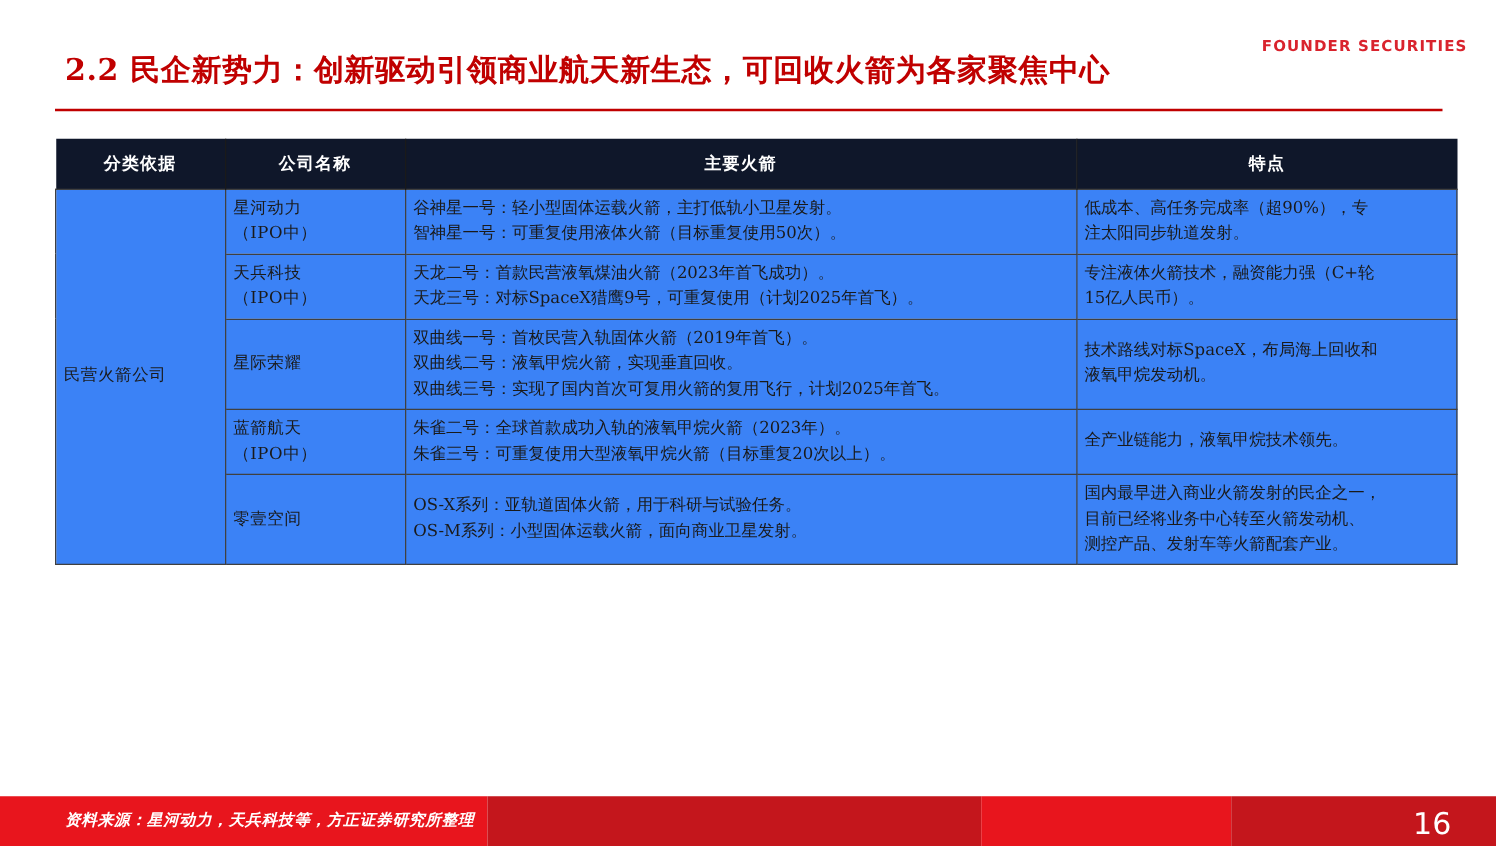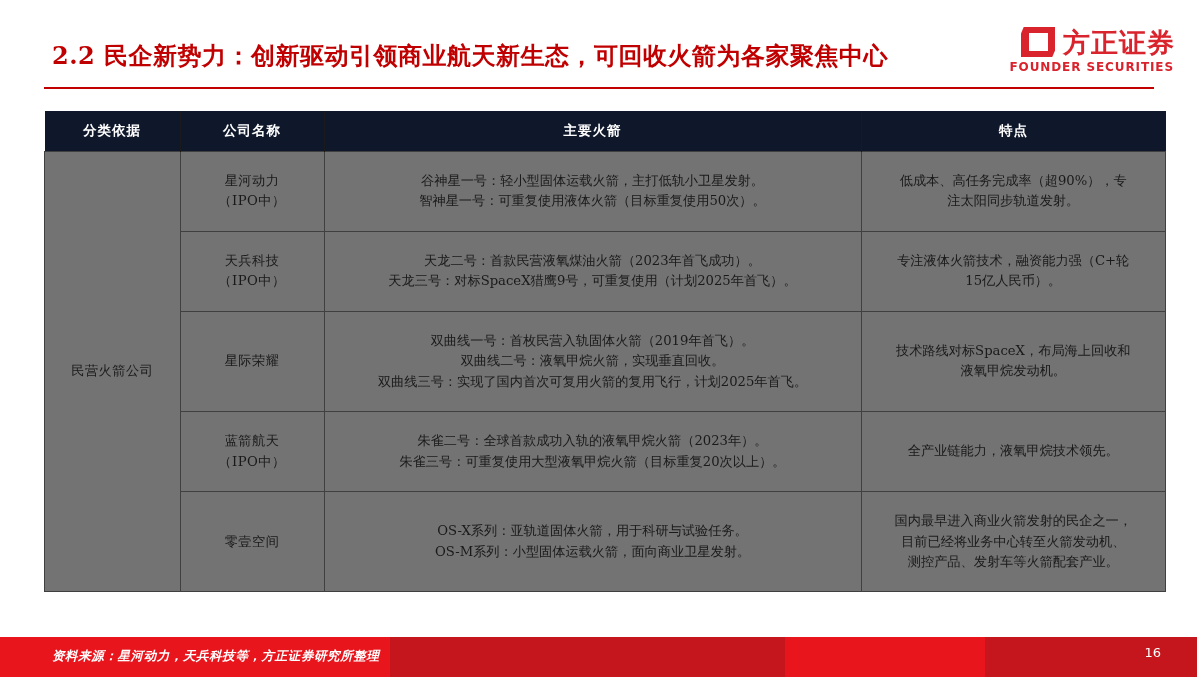--- a/index.html
+++ b/index.html
@@ -135,27 +135,27 @@
     border-left: 1.4px solid #1a1a1a;
     border-right: 1.4px solid #1a1a1a;
     letter-spacing: 1px;
     text-align: center;
     vertical-align: middle;
   }
   table.data-table th:first-child { border-left: none; }
   table.data-table th:last-child { border-right: none; margin-top: 46px; }
 
   table.data-table td {
-    background: #737373;
+    background: #3b82f6;
     color: #1a1a1a;
     font-size: 13.2px;
-    text-align: center;
+    text-align: left;
     vertical-align: middle;
     border: 1.2px solid #404040;
-    padding: 19px 6px;
+    padding: 5px 6px;
     line-height: 1.55;
   }
   td.cat-cell {
     font-size: 13.2px;
     letter-spacing: 0.5px;
   }
   td.company-cell {
     letter-spacing: 0.5px;
   }
   td.rocket-cell {
@@ -193,40 +193,33 @@
     font-weight: bold;
     color: #ffffff;
     letter-spacing: 0.6px;
     font-family: "DejaVu Serif", "Liberation Serif", serif;
     white-space: nowrap;
   }
   .page-number {
     position: absolute;
     right: 36px;
     top: 645px;
-    font-size: 13px;
+    font-size: 24px;
     color: #ffffff;
     font-family: "DejaVu Sans", "Liberation Sans", sans-serif;
   }
 </style>
 </head>
 <body>
 
 <div class="slide-header">
   <div class="slide-title">2.2 民企新势力：创新驱动引领商业航天新生态，可回收火箭为各家聚焦中心</div>
   <div class="title-rule"></div>
 
   <div class="logo-block">
-    <div class="logo-row">
-      <span class="logo-mark">
-        <span class="outer"></span>
-        <span class="inner"></span>
-      </span>
-      <span class="logo-cn">方正证券</span>
-    </div>
     <div class="logo-en">FOUNDER SECURITIES</div>
   </div>
 </div>
 
 <div class="tbl-wrap">
   <table class="data-table">
     <thead>
       <tr>
         <th style="width:133px">分类依据</th>
         <th style="width:141px">公司名称</th>

